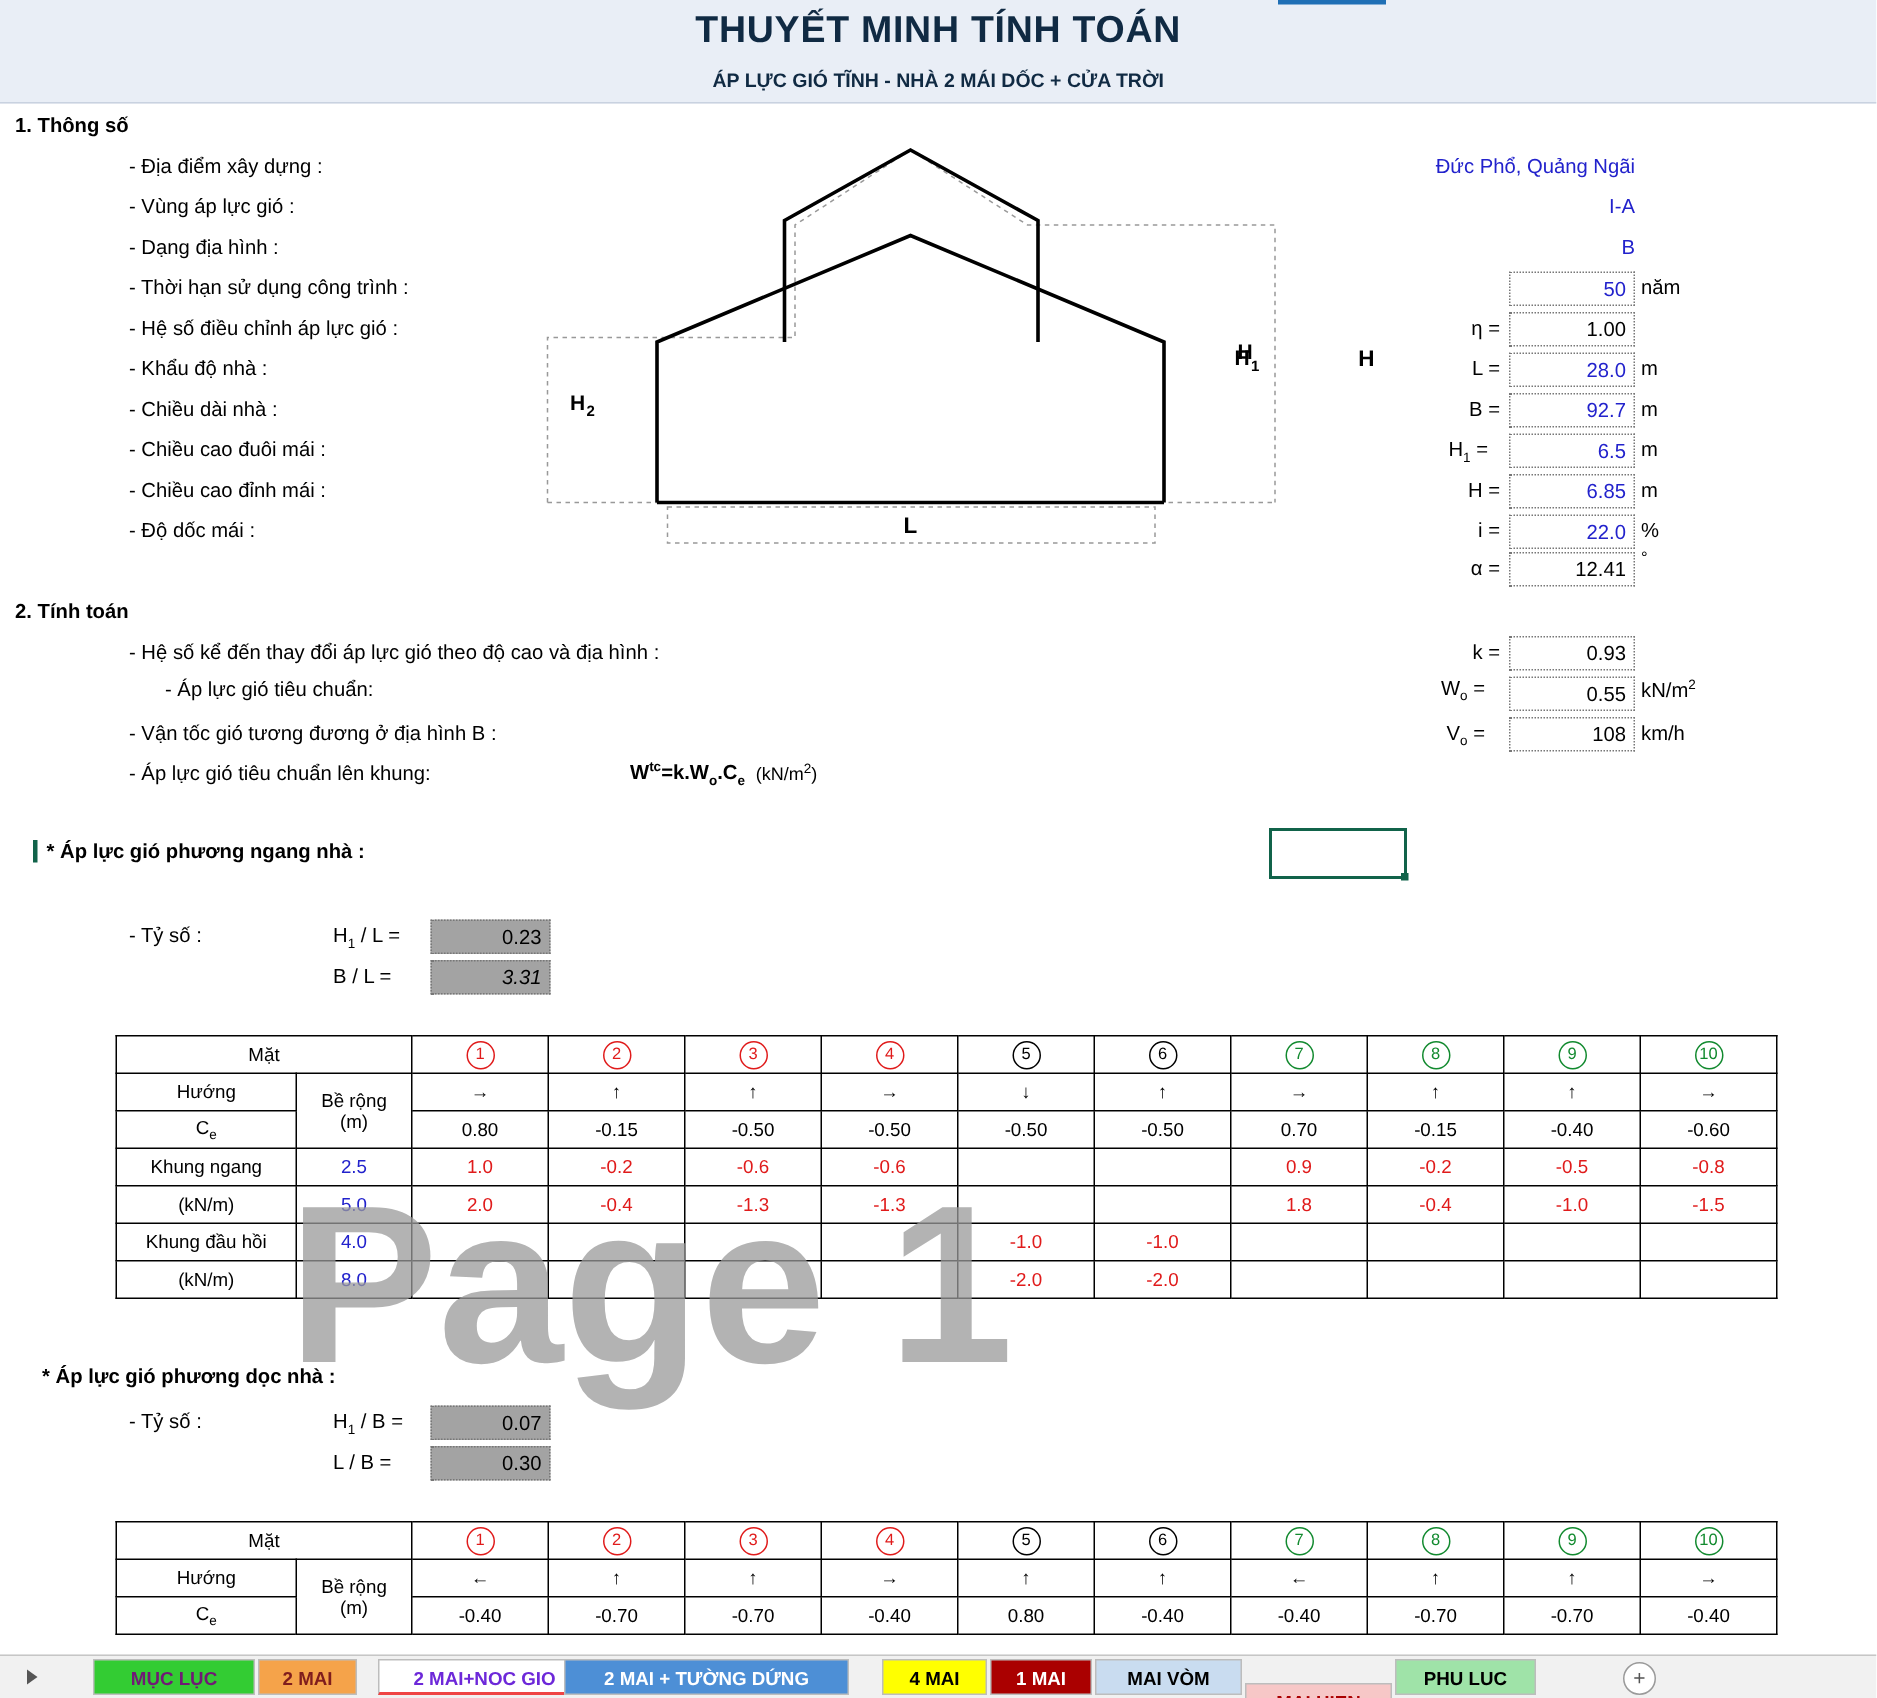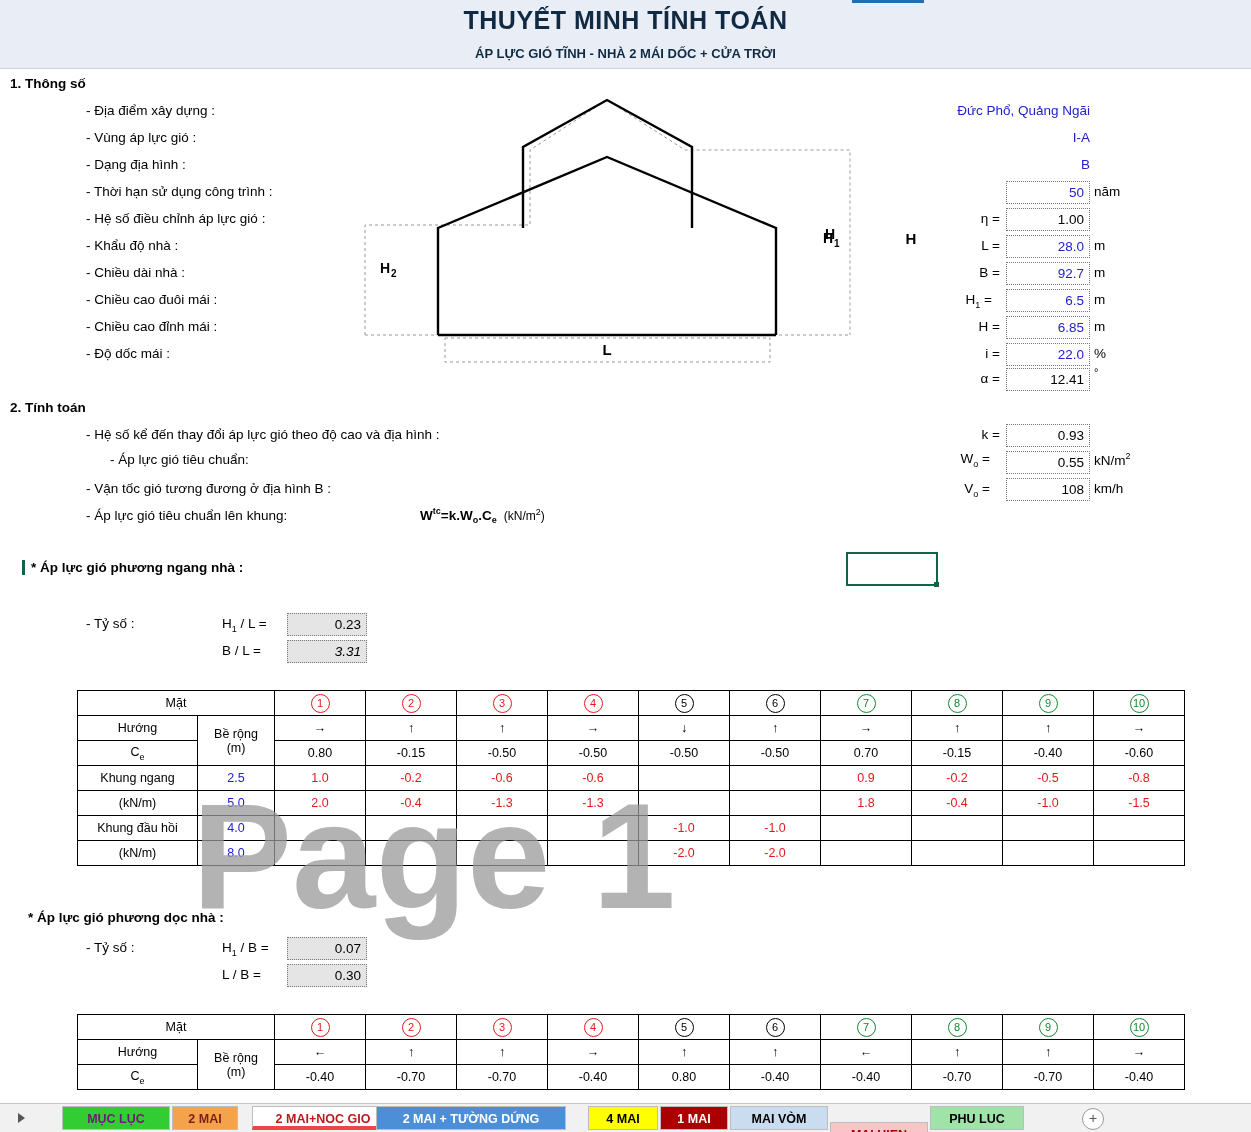--- a/index.html
+++ b/index.html
@@ -69,21 +69,21 @@
   
   .selbox{
     position:absolute;left:846px;top:552px;width:88px;height:30px;
     border:2px solid #11634a;background:#fff;
   }
   .selbox:after{
     content:"";position:absolute;right:-3px;bottom:-3px;width:5px;height:5px;background:#11634a;
   }
   
   .rbox{
-    position:absolute;width:80px;height:23px;border:1px dotted #777;background:#e5e5e5;
+    position:absolute;width:80px;height:23px;border:1px dotted #777;background:#a3a3a3;
     text-align:right;padding-right:5px;box-sizing:border-box;font-size:13.5px;line-height:22px;
   }
   
   .tabbar{
     position:absolute;left:0;bottom:0;width:1251px;height:28px;
     background:#f1f1f1;border-top:1px solid #c6c6c6;
   }
   .tab{
     position:absolute;top:2px;height:24px;line-height:24px;
     font-size:12.5px;font-weight:bold;text-align:center;
@@ -366,21 +366,21 @@
         <td>-0.40</td>
       </tr>
     </tbody>
   </table>
 
 <div class="tabbar">
   <div class="tri"></div>
   <div id="tabs-host">
       <div class="tab" style="left:62px;width:108px;background:#33cc33;color:#701a75;">MỤC LỤC</div>
       <div class="tab" style="left:172px;width:66px;background:#f5a34a;color:#7f1d1d;">2 MAI</div>
-      <div class="tab" style="left:252px;width:142px;background:#ffffff;color:#b91c1c;border-bottom:4px solid #ef4444;font-weight:bold;">2 MAI+NOC GIO</div>
+      <div class="tab" style="left:252px;width:142px;background:#ffffff;color:#6d28d9;border-bottom:2px solid #ef4444;font-weight:bold;">2 MAI+NOC GIO</div>
       <div class="tab" style="left:376px;width:190px;background:#4d8fd6;color:#ffffff;">2 MAI + TƯỜNG DỨNG</div>
       <div class="tab" style="left:588px;width:70px;background:#ffff00;color:#000000;">4 MAI</div>
       <div class="tab" style="left:660px;width:68px;background:#aa0000;color:#ffffff;">1 MAI</div>
       <div class="tab" style="left:730px;width:98px;background:#c9dcf0;color:#000000;">MAI VÒM</div>
       <div class="tab" style="left:830px;width:98px;background:#f7c7c7;color:#aa0000;margin-top:16px;">MAI HIEN</div>
       <div class="tab" style="left:930px;width:94px;background:#9fe3a8;color:#000000;">PHU LUC</div>
     </div>
   <div class="plusbtn">+</div>
 </div>
 

